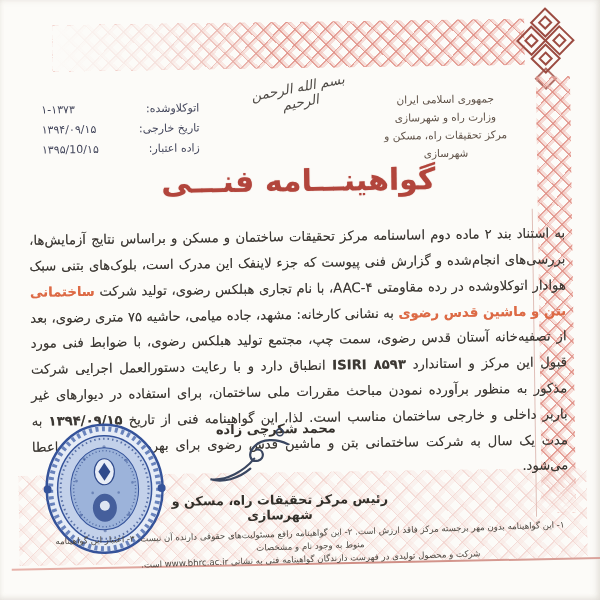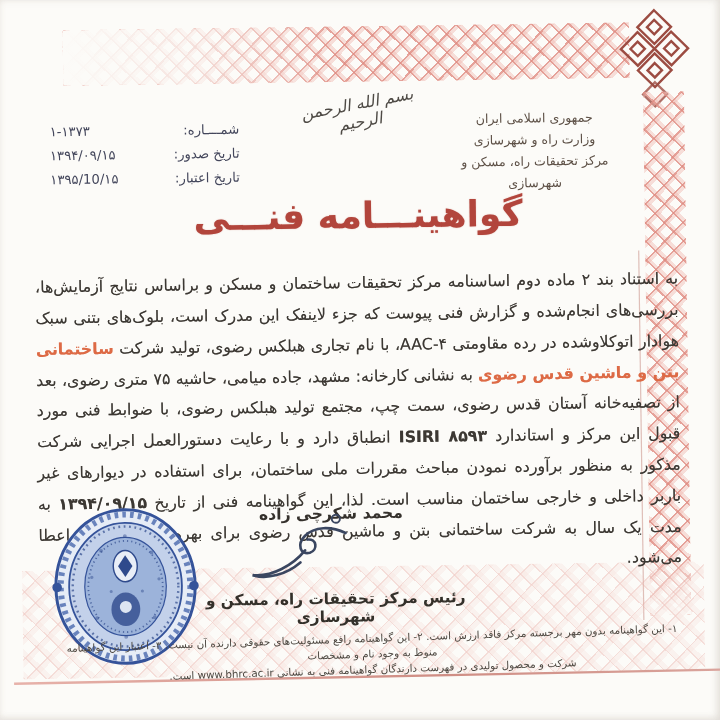--- a/index.html
+++ b/index.html
@@ -102,29 +102,29 @@
     <div class="bottom-rule"></div>
 
     <div class="org-block">
       <div>جمهوری اسلامی ایران</div>
       <div>وزارت راه و شهرسازی</div>
       <div>مرکز تحقیقات راه، مسکن و شهرسازی</div>
     </div>
 
     <div class="meta-block">
       <div class="meta-row">
-        <span>شمــــاره:</span>
+        <span>اتوکلاوشده:</span>
         <span class="meta-value">۱-۱۳۷۳</span>
       </div>
       <div class="meta-row">
-        <span>تاریخ صدور:</span>
+        <span>تاریخ خارجی:</span>
         <span class="meta-value">۱۳۹۴/۰۹/۱۵</span>
       </div>
       <div class="meta-row">
-        <span>تاریخ اعتبار:</span>
+        <span>زاده اعتبار:</span>
         <span class="meta-value">۱۳۹۵/10/۱۵</span>
       </div>
     </div>
 
     <div class="bismillah">بسم الله الرحمن الرحیم</div>
 
     <div class="cert-title">گواهینـــامه فنـــی</div>
 
     <p class="body-text"><span class="seg-normal">به استناد بند ۲ ماده دوم اساسنامه مرکز تحقیقات ساختمان و مسکن و براساس نتایج آزمایش‌ها، بررسی‌های انجام‌شده و گزارش فنی پیوست که جزء لاینفک این مدرک است، بلوک‌های بتنی سبک هوادار اتوکلاوشده در رده مقاومتی AAC-۴، با نام تجاری هبلکس رضوی، تولید شرکت </span><span class="seg-highlight">ساختمانی بتن و ماشین قدس رضوی</span><span class="seg-normal"> به نشانی کارخانه: مشهد، جاده میامی، حاشیه ۷۵ متری رضوی، بعد از تصفیه‌خانه آستان قدس رضوی، سمت چپ، مجتمع تولید هبلکس رضوی، با ضوابط فنی مورد قبول این مرکز و استاندارد </span><span class="seg-bold">ISIRI ۸۵۹۳</span><span class="seg-normal"> انطباق دارد و با رعایت دستورالعمل اجرایی شرکت مذکور به منظور برآورده نمودن مباحث مقررات ملی ساختمان، برای استفاده در دیوارهای غیر باربر داخلی و خارجی ساختمان مناسب است. لذا، این گواهینامه فنی از تاریخ </span><span class="seg-bold">۱۳۹۴/۰۹/۱۵</span><span class="seg-normal"> به مدت یک سال به شرکت ساختمانی بتن و ماشین قدس رضوی برای بهره‌برداری قانونی اعطا می‌شود.</span></p>
 

